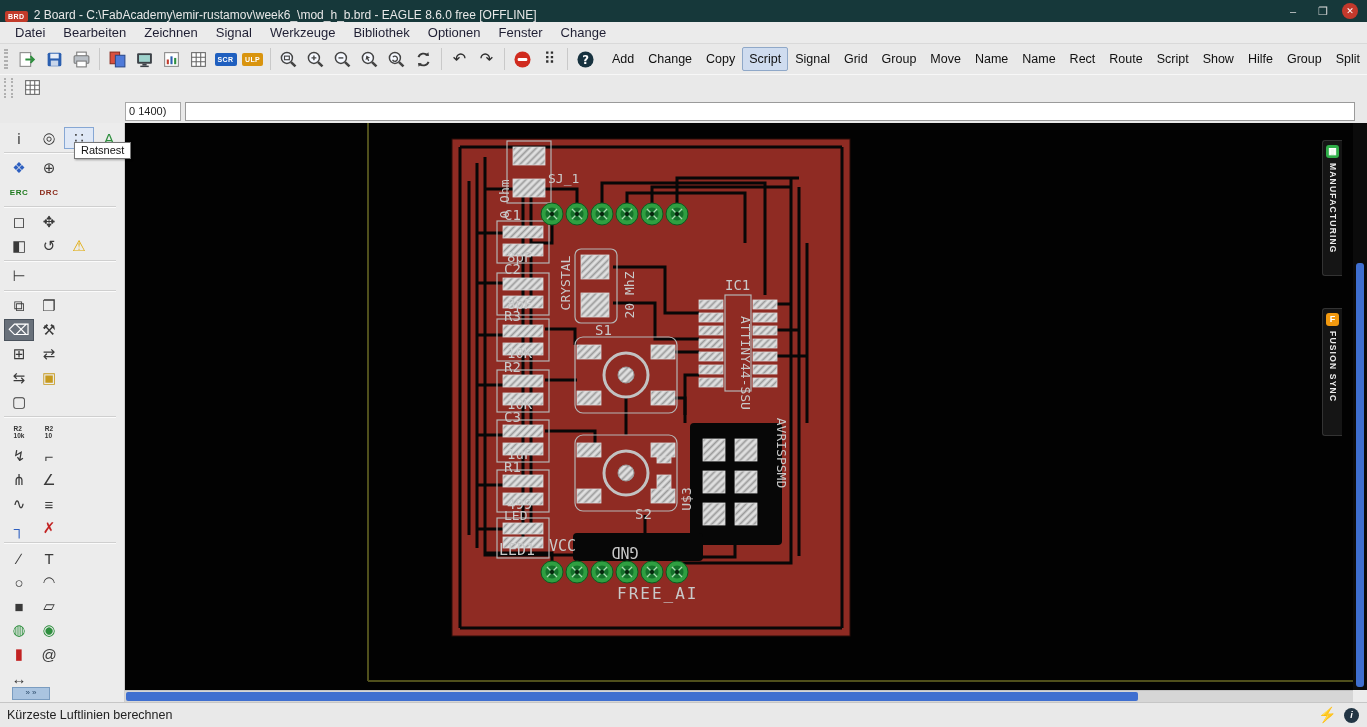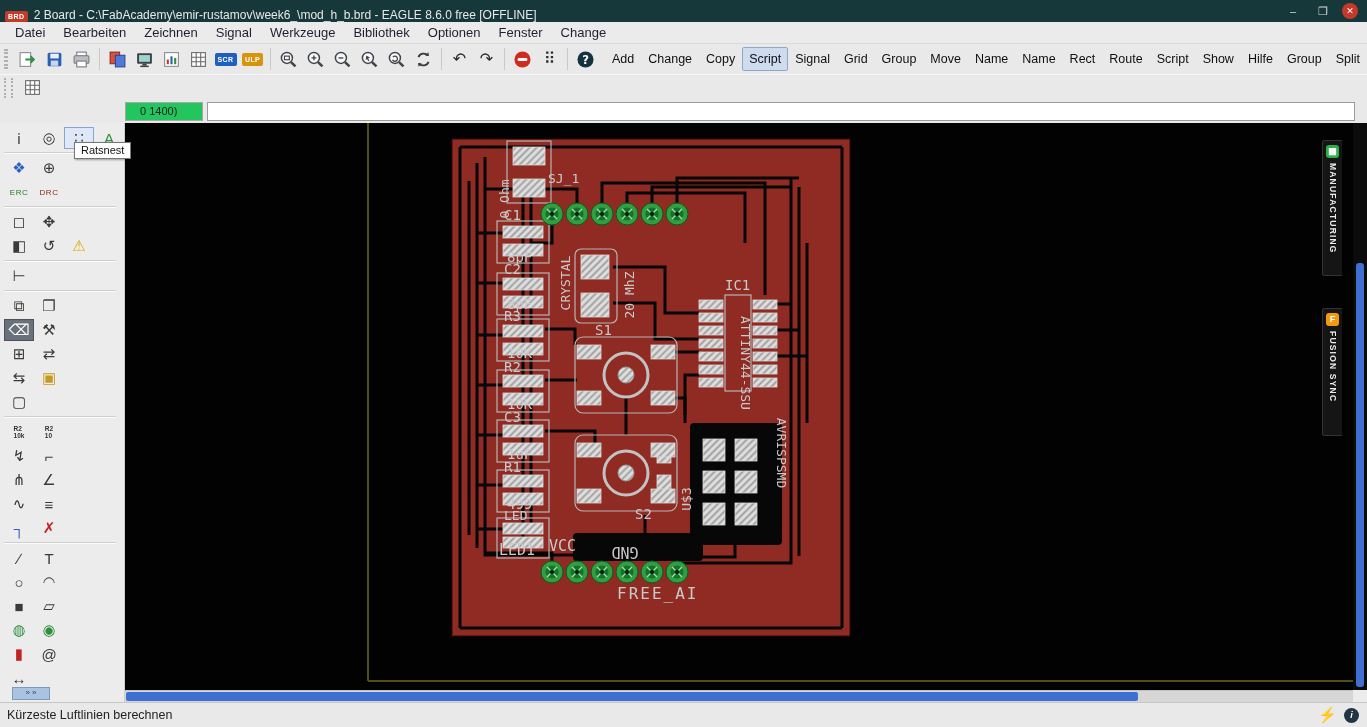--- a/index.html
+++ b/index.html
@@ -37,36 +37,36 @@
   .tsep{width:1px;height:22px;background:#c9c9c9;margin:0 4px;flex:0 0 auto}
   .cmds{display:flex;margin-left:6px;align-items:center}
   .cmd{font-size:12.5px;color:#101010;padding:4px 6px;border:1px solid transparent;border-radius:2px;white-space:nowrap}
   .cmd.active{background:#cfdcef;border-color:#8fa8c8}
 
   
   .toolbar2{position:absolute;left:0;top:74px;width:100%;height:26px;background:#e9e9e9;
             display:flex;align-items:center;border-top:1px solid #f7f7f7;box-sizing:border-box}
   .coordrow{position:absolute;left:0;top:100px;width:100%;height:23px;background:#e9e9e9;
             display:flex;align-items:center;box-sizing:border-box}
-  .coords{margin-left:125px;width:48px;height:17px;background:#22c55e;border:1px solid #a8a8a8;
-          font-size:11px;padding:0 14px;line-height:17px;color:#222;white-space:nowrap;overflow:hidden;flex:0 0 auto}
+  .coords{margin-left:125px;width:48px;height:17px;background:#ffffff;border:1px solid #a8a8a8;
+          font-size:11px;padding:0 3px;line-height:17px;color:#222;white-space:nowrap;overflow:hidden;flex:0 0 auto}
   .cmdinput{flex:1;height:17px;margin:0 12px 0 4px;background:#fff;border:1px solid #9a9a9a;
             font-size:12px;padding:0 4px;font-family:inherit}
 
   
   .palette{position:absolute;left:0;top:123px;width:125px;height:579px;background:#ececec;
            border-right:1px solid #cfcfcf;box-sizing:border-box;padding-top:3px}
   .prow{display:flex;padding-left:4px;height:24px;align-items:center}
   .picon{width:30px;height:22px;display:flex;align-items:center;justify-content:center;
          font-size:15px;color:#3a3a3a;border:1px solid transparent;box-sizing:border-box}
   .picon.hover{background:#dfe8f6;border-color:#86a7d4}
   .picon.active{background:#68707a;color:#fff;border-color:#4a525c}
   .picon.warn{color:#e0a800}
-  .picon.erc{color:#1f7a1f;font-size:8px;font-weight:normal;letter-spacing:.5px}
-  .picon.drc{color:#8a2a1a;font-size:8px;font-weight:normal;letter-spacing:.5px}
+  .picon.erc{color:#1f7a1f;font-size:8px;font-weight:bold;letter-spacing:.5px}
+  .picon.drc{color:#8a2a1a;font-size:8px;font-weight:bold;letter-spacing:.5px}
   .picon.green{color:#2e8f3e}.picon.blue{color:#2d5fc0}.picon.red{color:#c22222}.picon.gold{color:#c79a1e}
   .picon.micro{font-size:6.5px;line-height:7px;white-space:pre-line;color:#333;font-weight:bold;text-align:left}
   .psep{height:1px;background:#cfcfcf;border-bottom:1px solid #fbfbfb;margin:2px 8px 2px 4px}
   .tooltip{position:absolute;left:74px;top:19px;background:#fff;border:1px solid #777;
            font-size:11px;padding:1px 6px 2px;color:#111;box-shadow:1px 1px 2px rgba(0,0,0,.35);
            z-index:6;white-space:nowrap}
   .pal-overflow{position:absolute;left:12px;bottom:2px;width:36px;height:11px;background:#aac4e0;
                 border:1px solid #7a9cc0;color:#2a4a6a;font-size:8px;line-height:9px;text-align:center;z-index:2}
 
   

